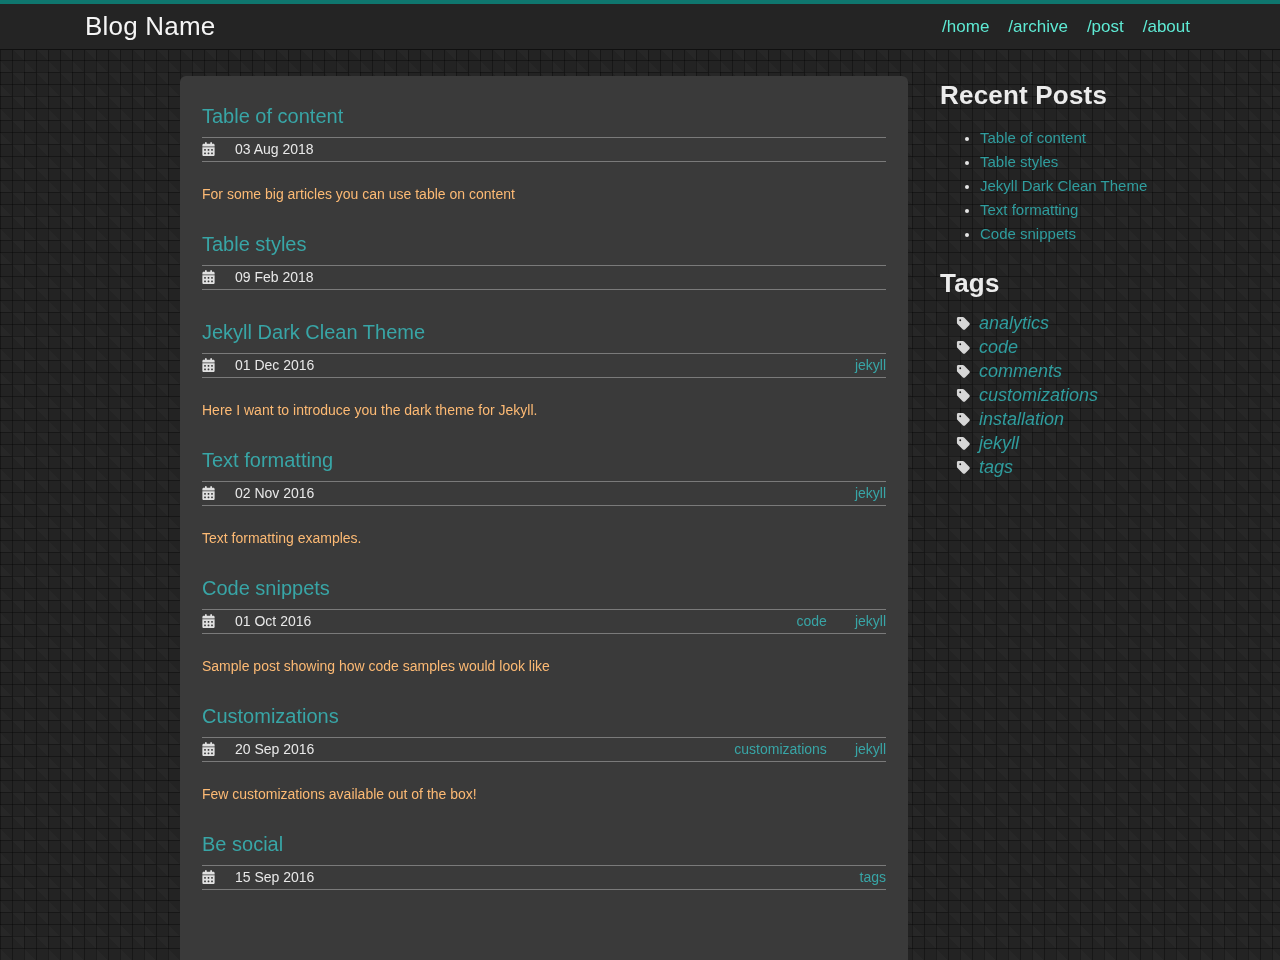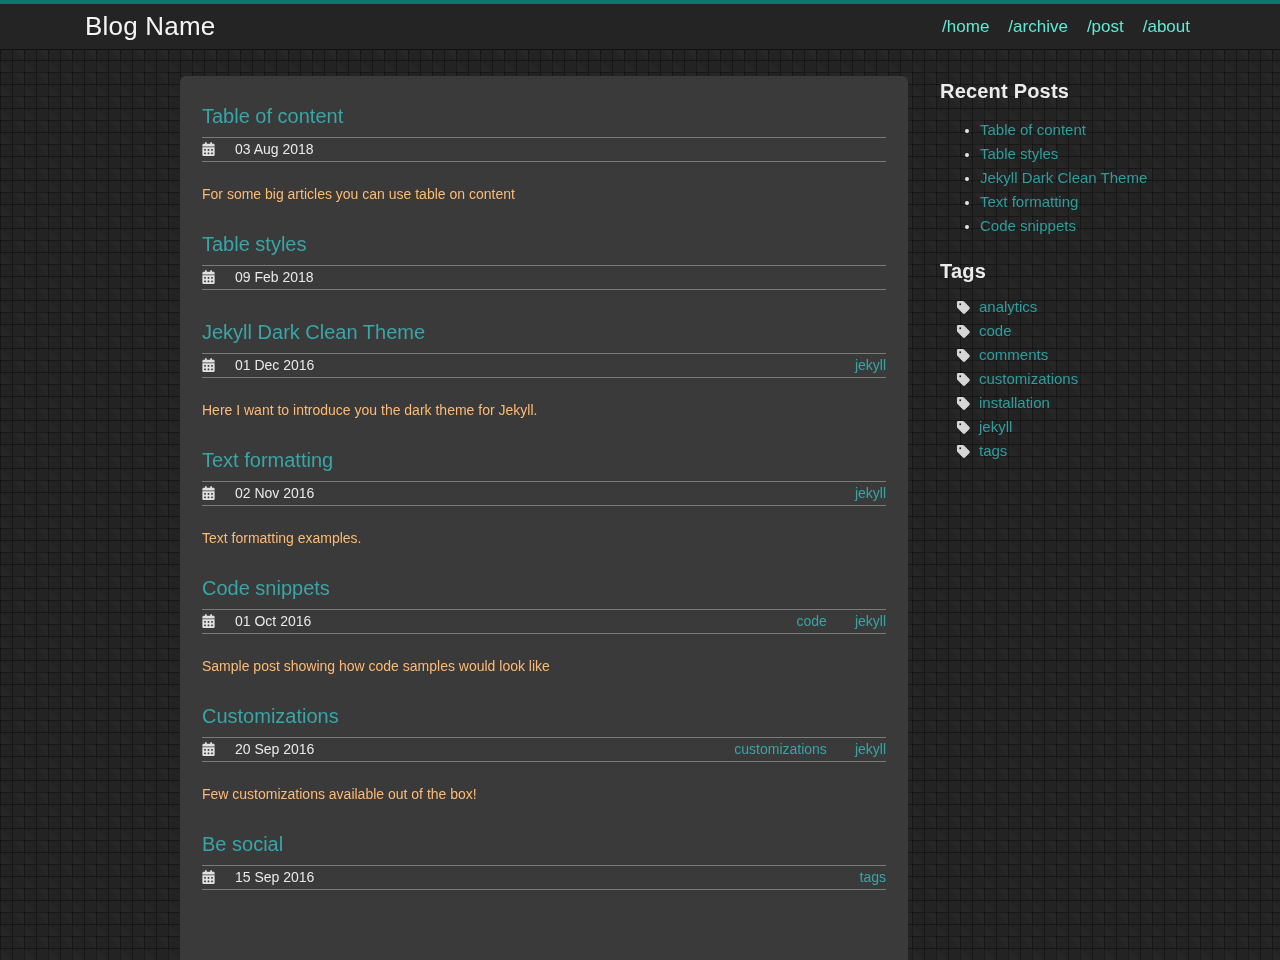--- a/index.html
+++ b/index.html
@@ -68,38 +68,38 @@
   .meta-tags { display: inline-flex; gap: 28px; }
   .meta-tags a { color: #38a5a6; font-size: 14px; }
   .excerpt {
     margin: 25px 0 0;
     color: #fdba74; font-size: 14px; line-height: 15px;
   }
 
   
   .sidebar { width: 250px; padding-top: 4px; }
   .sidebar h2 {
-    color: #ececec; font-size: 20px; font-weight: 600; letter-spacing: 0.2px;
+    color: #ececec; font-size: 26px; font-weight: 600; letter-spacing: 0.2px;
   }
   .recent-list {
     list-style: disc;
     margin: 15px 0 0;
     padding-left: 40px;
   }
   .recent-list li { color: #cfcfcf; line-height: 24px; }
   .recent-list li::marker { color: #e6e6e6; font-size: 13px; }
   .recent-list a { color: #2f9d9e; font-size: 15px; }
   .tags-heading { margin-top: 22px; }
   .tag-list { list-style: none; margin: 12px 0 0; }
   .tag-list li {
     display: flex; align-items: center; gap: 8px;
     padding-left: 16px; line-height: 24px;
   }
   .tag-icon { width: 15px; height: 15px; fill: #d6d6d6; flex: 0 0 auto; }
-  .tag-list a { color: #2f9d9e; font-size: 15px; }
+  .tag-list a { color: #2f9d9e; font-size: 18px; font-style: italic; }
 </style>
 </head>
 <body>
 
 <svg width="0" height="0" style="position:absolute" aria-hidden="true">
   <defs>
     <symbol id="icon-calendar" viewBox="0 0 448 512">
       <path d="M128 0c17.7 0 32 14.3 32 32V64H288V32c0-17.7 14.3-32 32-32s32 14.3 32 32V64h48c26.5 0 48 21.5 48 48v48H0V112C0 85.5 21.5 64 48 64H96V32c0-17.7 14.3-32 32-32zM0 192H448V464c0 26.5-21.5 48-48 48H48c-26.5 0-48-21.5-48-48V192zm64 80v32c0 8.8 7.2 16 16 16h32c8.8 0 16-7.2 16-16V272c0-8.8-7.2-16-16-16H80c-8.8 0-16 7.2-16 16zm128 0v32c0 8.8 7.2 16 16 16h32c8.8 0 16-7.2 16-16V272c0-8.8-7.2-16-16-16H208c-8.8 0-16 7.2-16 16zm144-16c-8.8 0-16 7.2-16 16v32c0 8.8 7.2 16 16 16h32c8.8 0 16-7.2 16-16V272c0-8.8-7.2-16-16-16H336zM64 400v32c0 8.8 7.2 16 16 16h32c8.8 0 16-7.2 16-16V400c0-8.8-7.2-16-16-16H80c-8.8 0-16 7.2-16 16zm144-16c-8.8 0-16 7.2-16 16v32c0 8.8 7.2 16 16 16h32c8.8 0 16-7.2 16-16V400c0-8.8-7.2-16-16-16H208zm112 16v32c0 8.8 7.2 16 16 16h32c8.8 0 16-7.2 16-16V400c0-8.8-7.2-16-16-16H336c-8.8 0-16 7.2-16 16z"></path>
     </symbol>
     <symbol id="icon-tag" viewBox="0 0 448 512">

